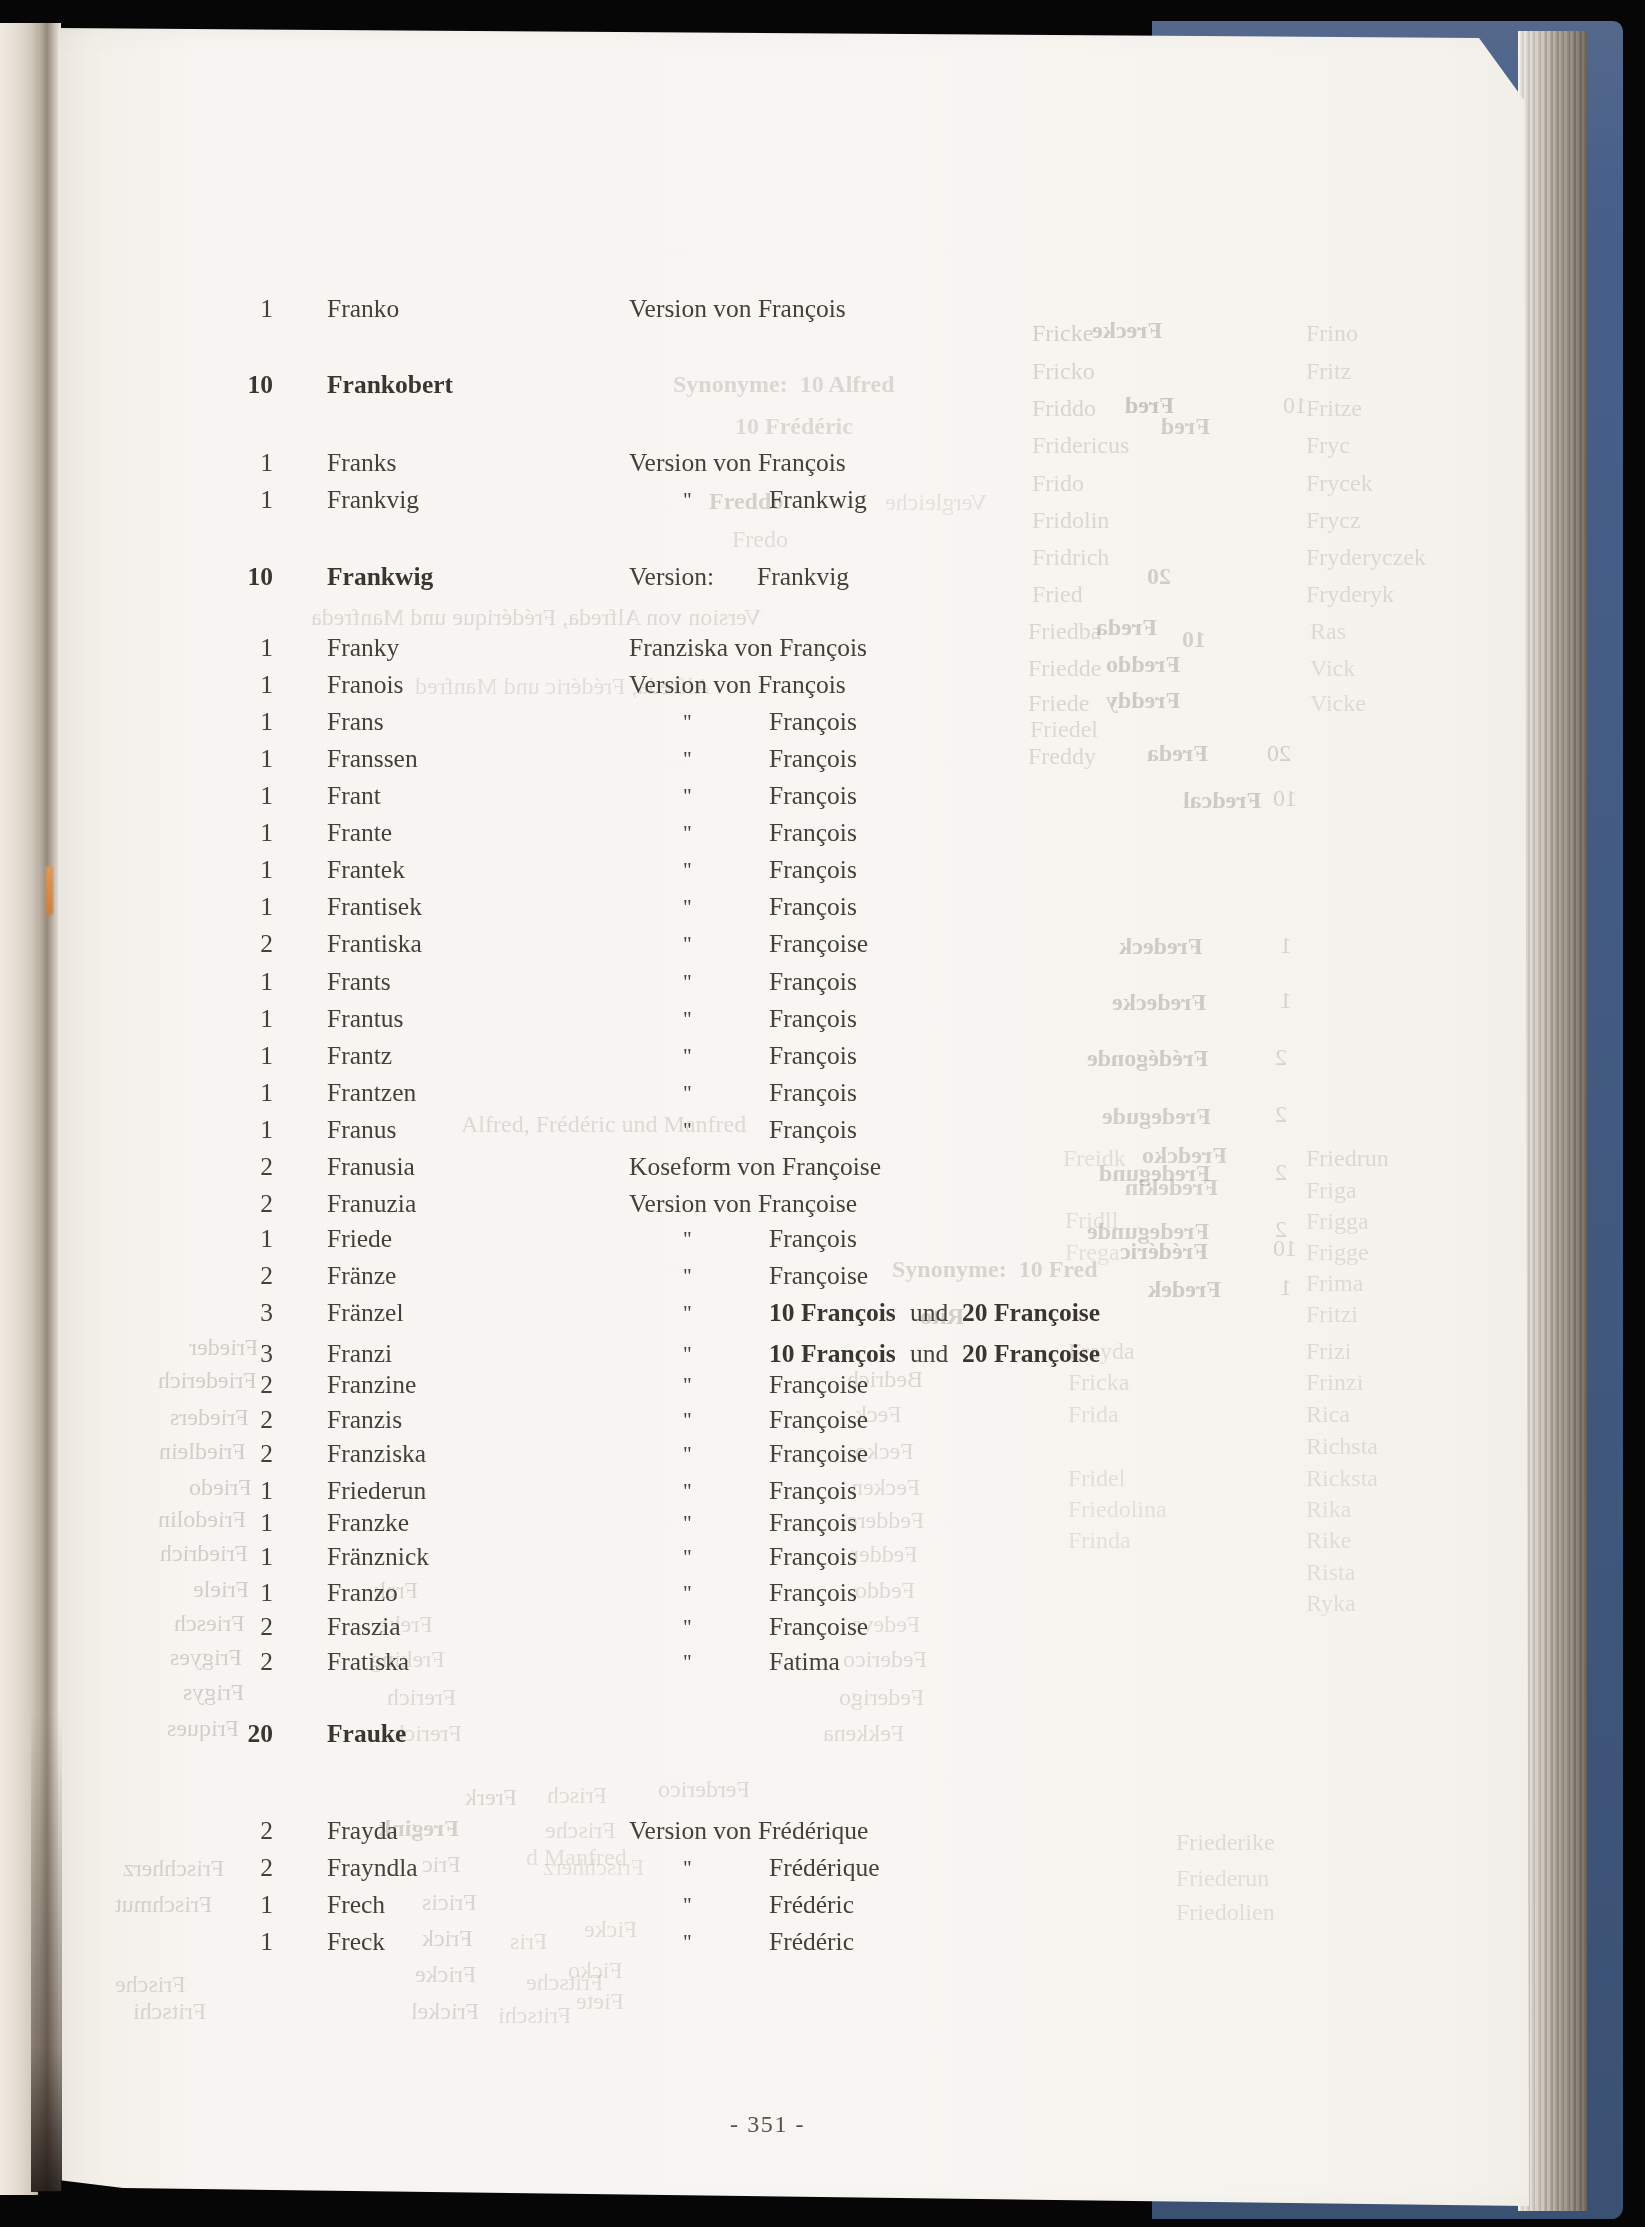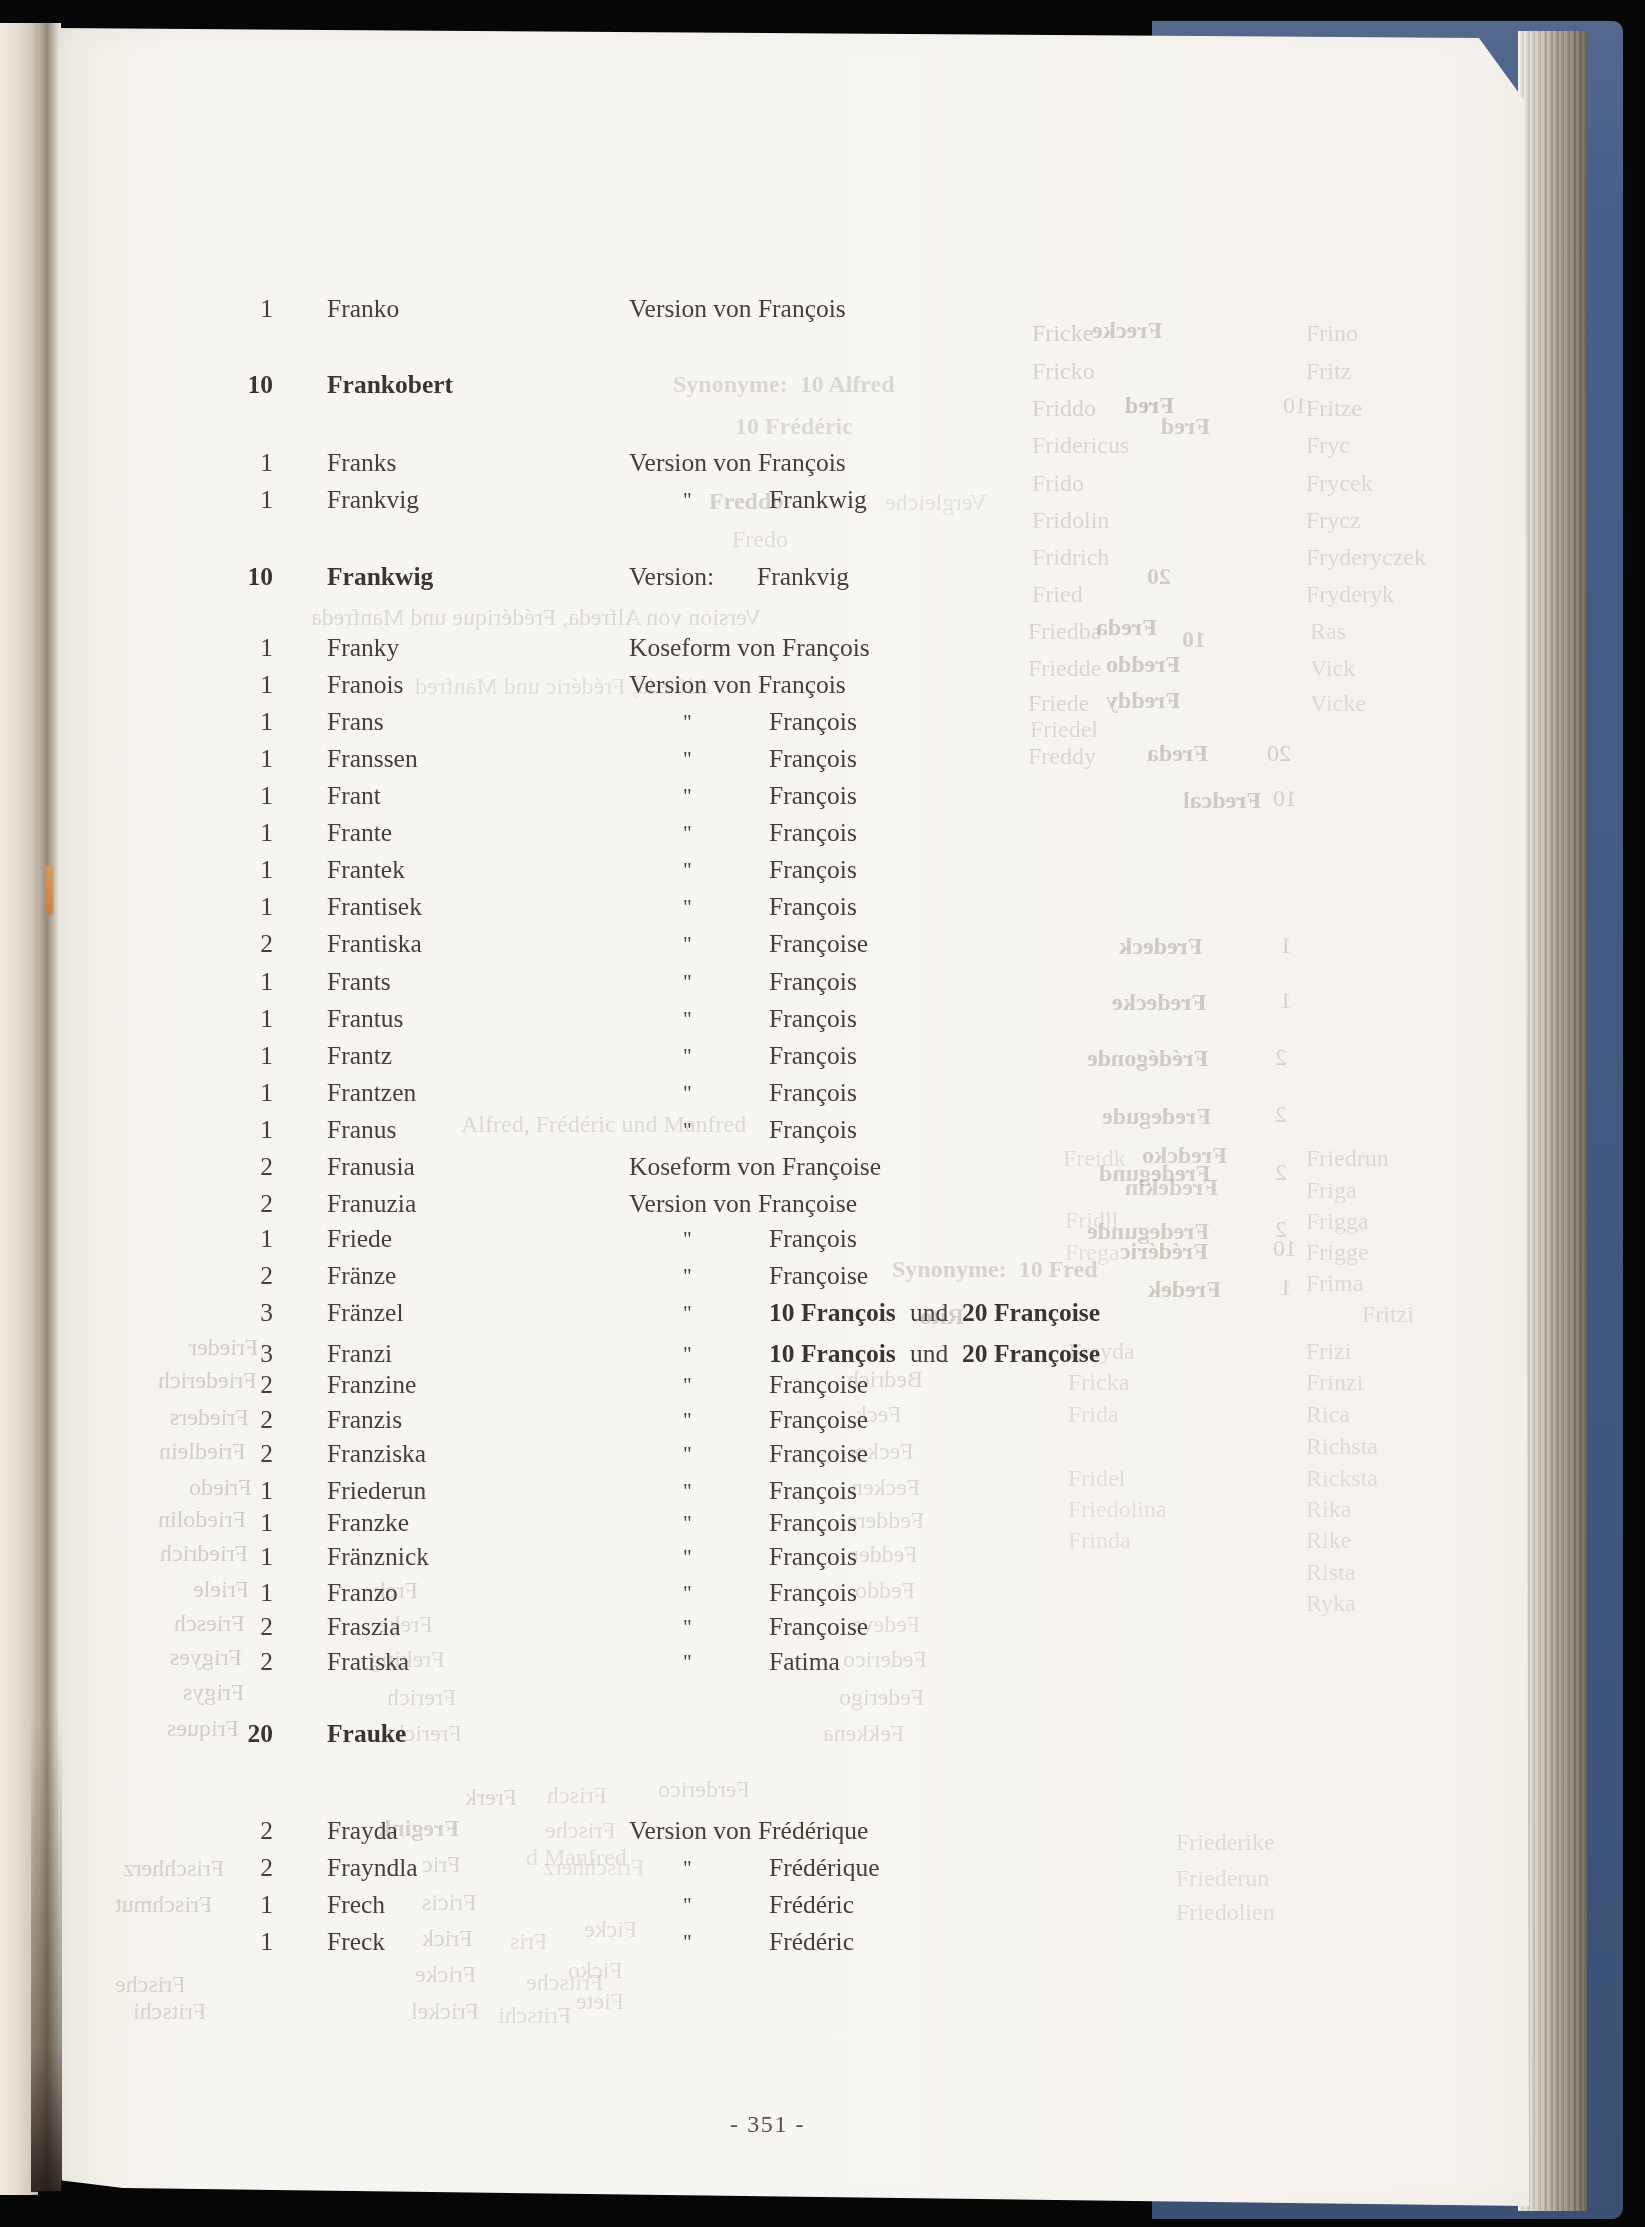--- a/index.html
+++ b/index.html
@@ -121,21 +121,21 @@
         <span class="g m b" style="left: 1125px; top: 1175px; opacity: 0.26;">Fredekin</span>
         <span class="g" style="left: 1065px; top: 1208px; opacity: 0.18;">Fridll</span>
         <span class="g m b" style="left: 1120px; top: 1239px; opacity: 0.3;">Frédéric</span>
         <span class="g m" style="left: 1273px; top: 1236px; opacity: 0.26;">10</span>
         <span class="g" style="left: 1065px; top: 1240px; opacity: 0.16;">Frega</span>
         <span class="g" style="left: 1306px; top: 1146px; opacity: 0.22;">Friedrun</span>
         <span class="g" style="left: 1306px; top: 1178px; opacity: 0.2;">Friga</span>
         <span class="g" style="left: 1306px; top: 1209px; opacity: 0.2;">Frigga</span>
         <span class="g" style="left: 1306px; top: 1240px; opacity: 0.2;">Frigge</span>
         <span class="g" style="left: 1306px; top: 1271px; opacity: 0.2;">Frima</span>
-        <span class="g" style="left: 1362px; top: 1302px; opacity: 0.2; text-align: center;">Fritzi</span>
+        <span class="g" style="left: 1306px; top: 1302px; opacity: 0.2; text-align: center;">Fritzi</span>
         <span class="g" style="left: 1306px; top: 1339px; opacity: 0.2;">Frizi</span>
         <span class="g" style="left: 1306px; top: 1370px; opacity: 0.2;">Frinzi</span>
         <span class="g" style="left: 1306px; top: 1402px; opacity: 0.2;">Rica</span>
         <span class="g" style="left: 1306px; top: 1434px; opacity: 0.2;">Richsta</span>
         <span class="g" style="left: 1306px; top: 1466px; opacity: 0.18;">Ricksta</span>
         <span class="g" style="left: 1306px; top: 1497px; opacity: 0.18;">Rika</span>
         <span class="g" style="left: 1306px; top: 1528px; opacity: 0.18;">Rike</span>
         <span class="g" style="left: 1306px; top: 1560px; opacity: 0.18;">Rista</span>
         <span class="g" style="left: 1306px; top: 1591px; opacity: 0.18;">Ryka</span>
         <span class="g" style="left: 1068px; top: 1339px; opacity: 0.2;">Frayda</span>
@@ -196,21 +196,21 @@
         <span class="g m" style="left: 543px; top: 1855px; opacity: 0.16;">Frischherz</span>
         <span class="g m" style="left: 526px; top: 1970px; opacity: 0.2;">Fritsche</span>
         <span class="g m" style="left: 498px; top: 2003px; opacity: 0.2;">Fritschi</span>
       </div>
     <div id="entries">
         <div class="row" style="top: 294px;"><span class="count">1</span><span class="name">Franko</span><span class="seg" style="left: 629px;">Version von François</span></div>
         <div class="row" style="top: 370px;"><span class="count b">10</span><span class="name b">Frankobert</span></div>
         <div class="row" style="top: 448px;"><span class="count">1</span><span class="name">Franks</span><span class="seg" style="left: 629px;">Version von François</span></div>
         <div class="row" style="top: 485px;"><span class="count">1</span><span class="name">Frankvig</span><span class="seg ditto" style="left: 683px;">"</span><span class="seg" style="left: 769px;">Frankwig</span></div>
         <div class="row" style="top: 562px;"><span class="count b">10</span><span class="name b">Frankwig</span><span class="seg" style="left: 629px;">Version:</span><span class="seg" style="left: 757px;">Frankvig</span></div>
-        <div class="row" style="top: 633px;"><span class="count">1</span><span class="name">Franky</span><span class="seg" style="left: 629px;">Koseform von François</span></div>
+        <div class="row" style="top: 633px;"><span class="count">1</span><span class="name">Franky</span><span class="seg" style="left: 629px;">Franziska von François</span></div>
         <div class="row" style="top: 670px;"><span class="count">1</span><span class="name">Franois</span><span class="seg" style="left: 629px;">Version von François</span></div>
         <div class="row" style="top: 707px;"><span class="count">1</span><span class="name">Frans</span><span class="seg ditto" style="left: 683px;">"</span><span class="seg" style="left: 769px;">François</span></div>
         <div class="row" style="top: 744px;"><span class="count">1</span><span class="name">Franssen</span><span class="seg ditto" style="left: 683px;">"</span><span class="seg" style="left: 769px;">François</span></div>
         <div class="row" style="top: 781px;"><span class="count">1</span><span class="name">Frant</span><span class="seg ditto" style="left: 683px;">"</span><span class="seg" style="left: 769px;">François</span></div>
         <div class="row" style="top: 818px;"><span class="count">1</span><span class="name">Frante</span><span class="seg ditto" style="left: 683px;">"</span><span class="seg" style="left: 769px;">François</span></div>
         <div class="row" style="top: 855px;"><span class="count">1</span><span class="name">Frantek</span><span class="seg ditto" style="left: 683px;">"</span><span class="seg" style="left: 769px;">François</span></div>
         <div class="row" style="top: 892px;"><span class="count">1</span><span class="name">Frantisek</span><span class="seg ditto" style="left: 683px;">"</span><span class="seg" style="left: 769px;">François</span></div>
         <div class="row" style="top: 929px;"><span class="count">2</span><span class="name">Frantiska</span><span class="seg ditto" style="left: 683px;">"</span><span class="seg" style="left: 769px;">Françoise</span></div>
         <div class="row" style="top: 967px;"><span class="count">1</span><span class="name">Frants</span><span class="seg ditto" style="left: 683px;">"</span><span class="seg" style="left: 769px;">François</span></div>
         <div class="row" style="top: 1004px;"><span class="count">1</span><span class="name">Frantus</span><span class="seg ditto" style="left: 683px;">"</span><span class="seg" style="left: 769px;">François</span></div>

